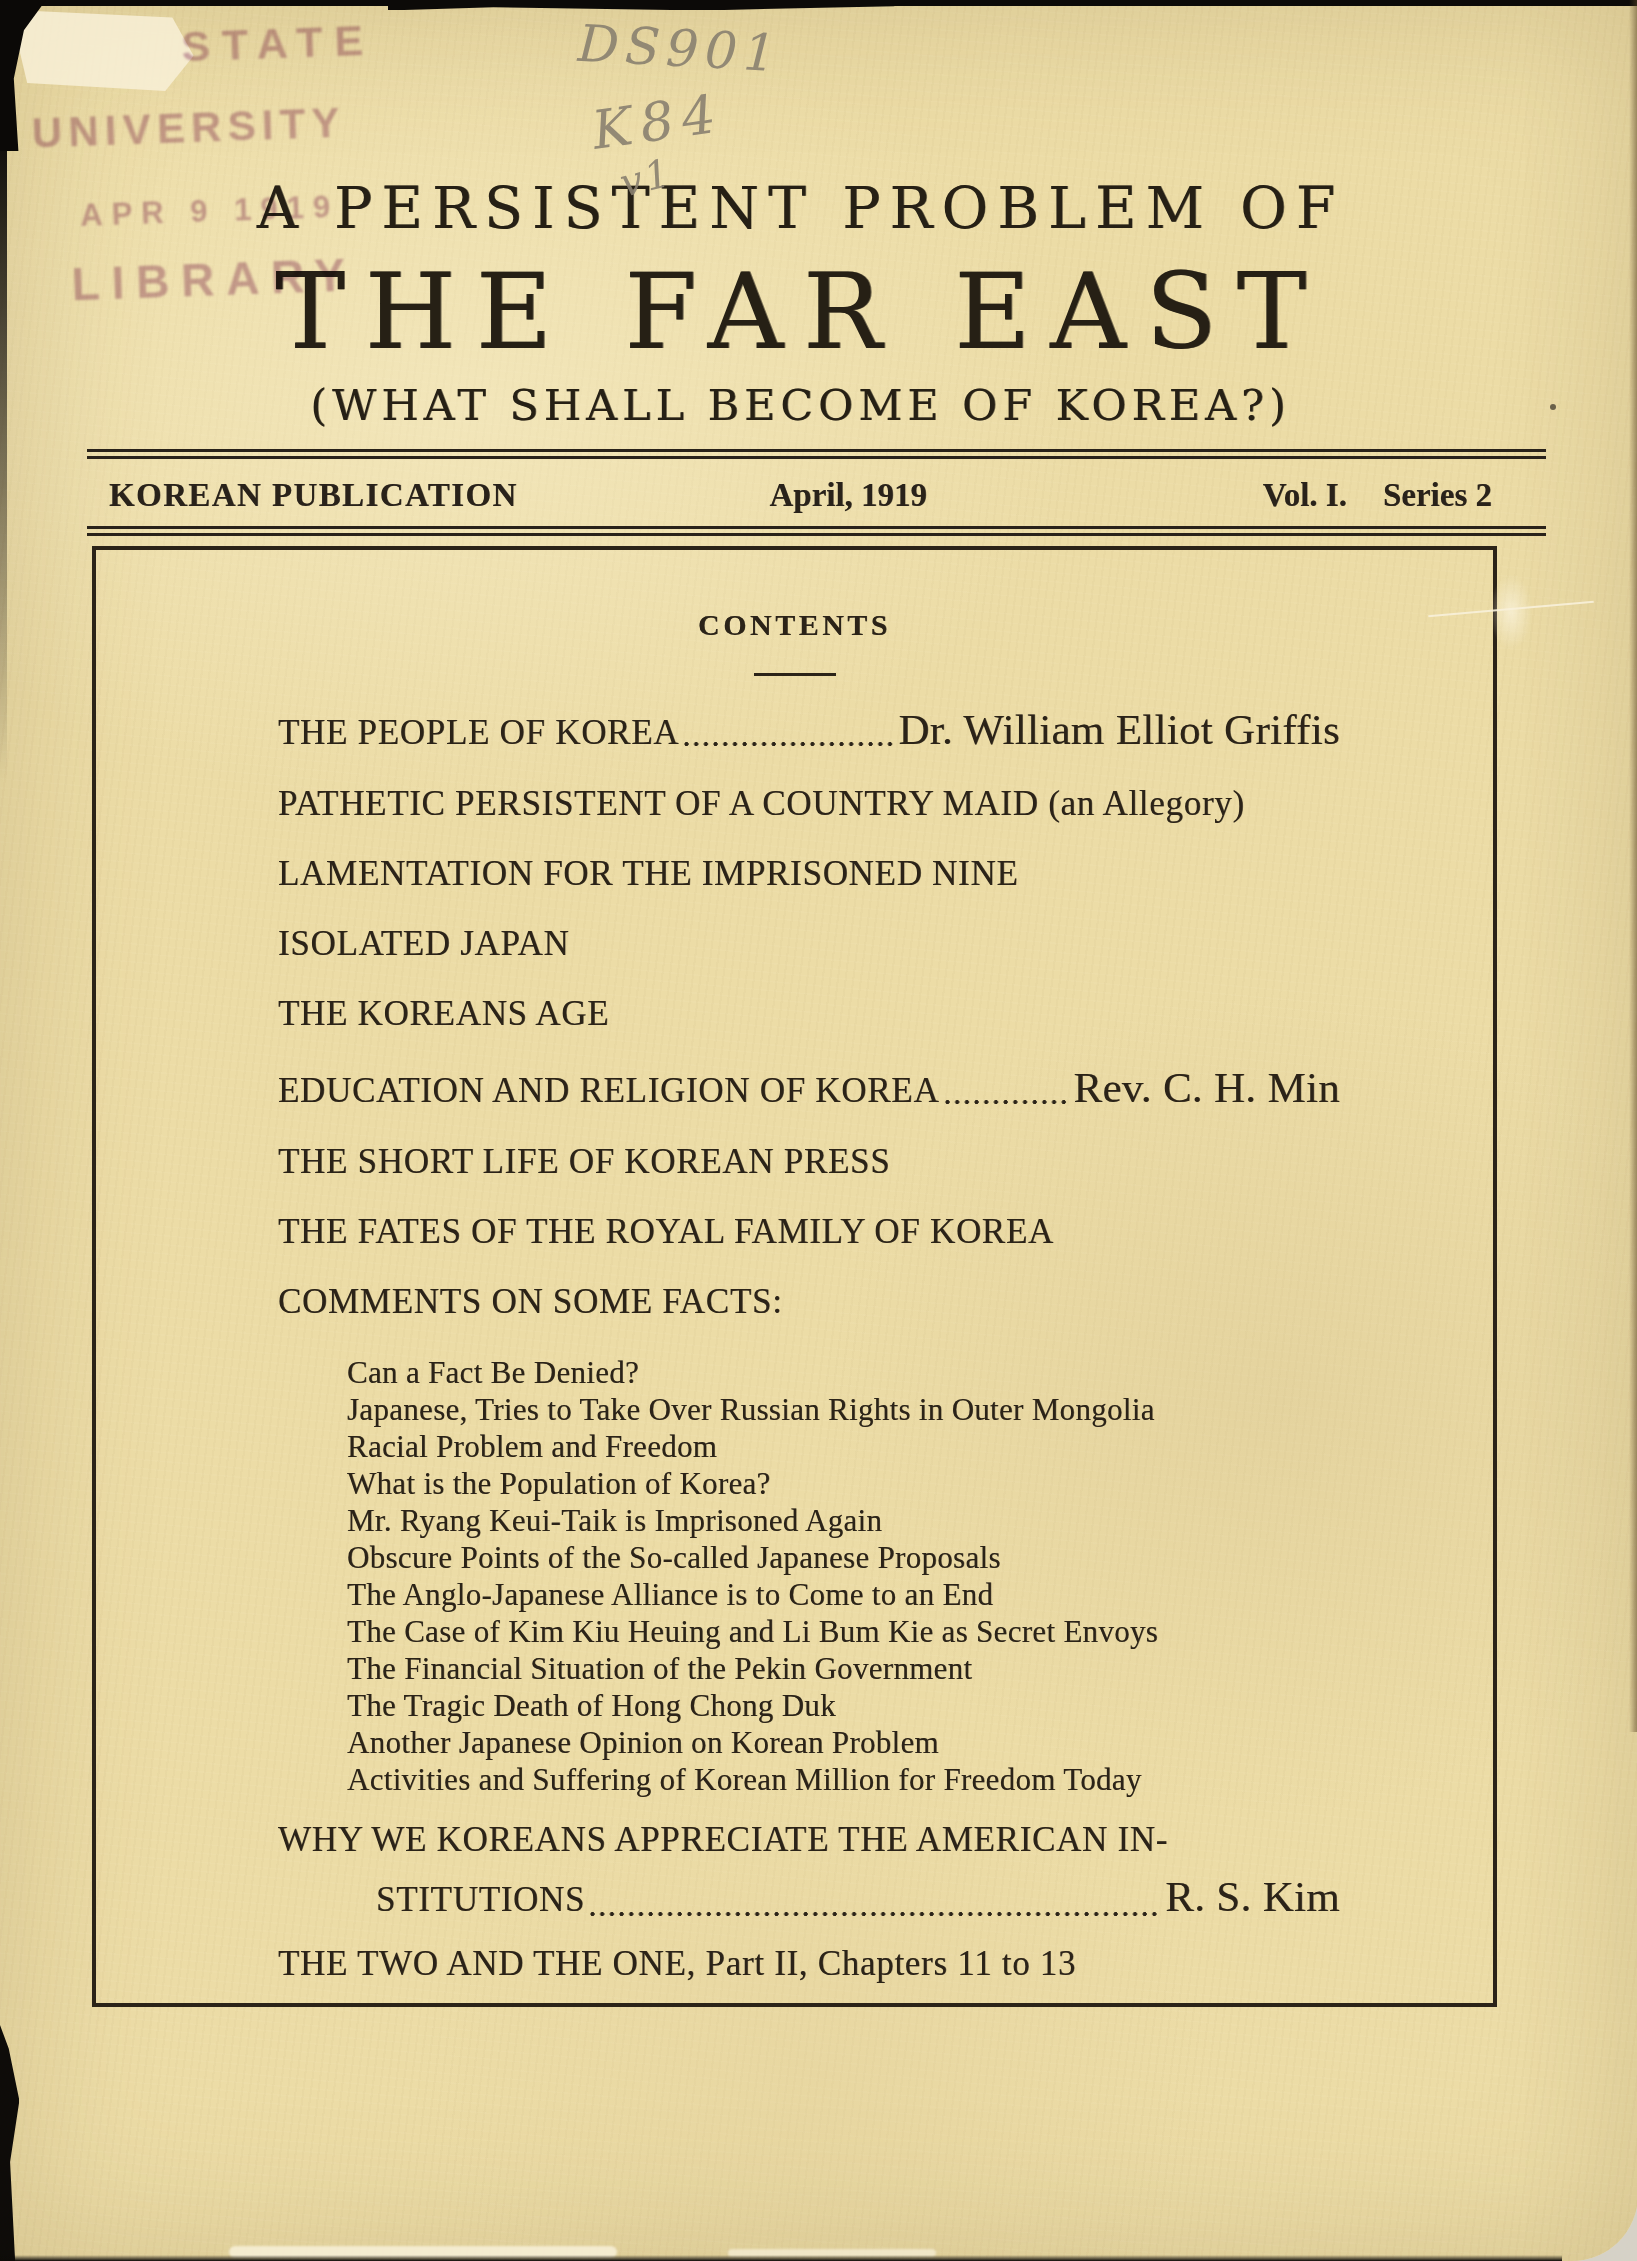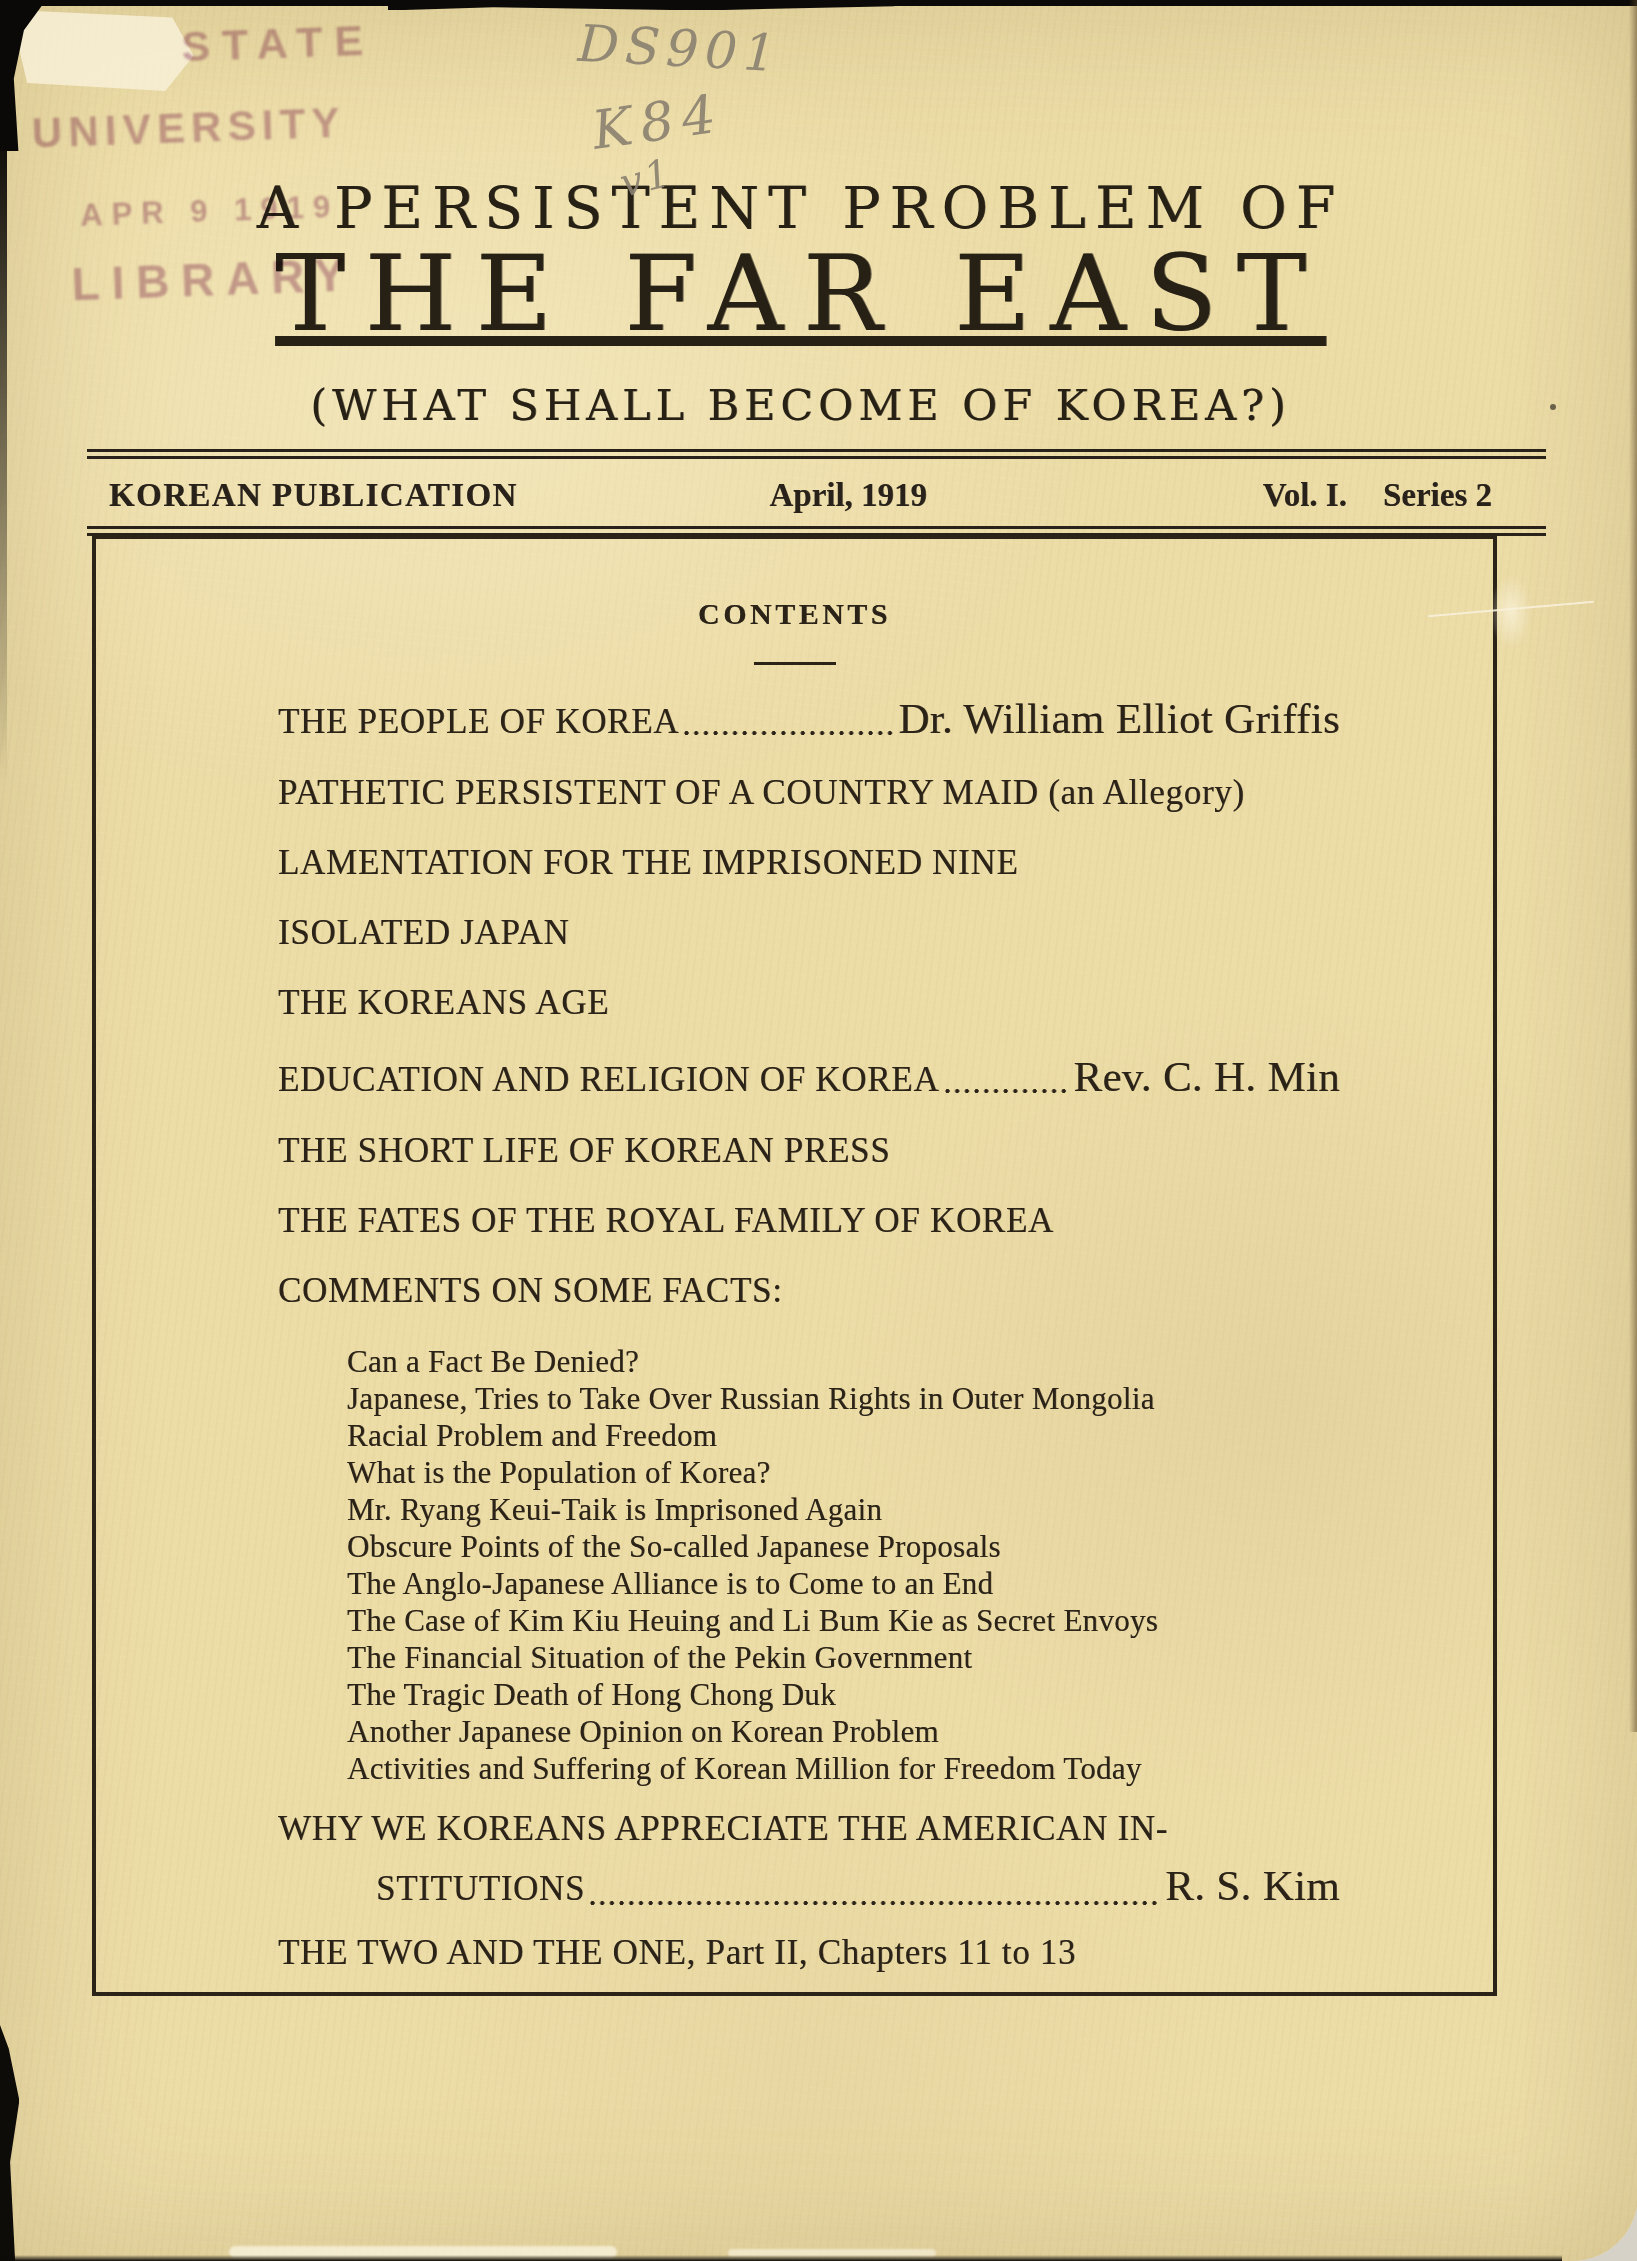--- a/index.html
+++ b/index.html
@@ -68,39 +68,39 @@
   .callnum span{position:absolute;white-space:nowrap;}
   .call-l1{left:4.2px;top:0;font-size:51px;letter-spacing:6.2px;transform:rotate(3deg);}
   .call-l2{left:18px;top:72px;font-size:53px;letter-spacing:8.3px;transform:rotate(-8deg);}
   .call-l3{left:46px;top:136px;font-size:39px;letter-spacing:2.8px;transform:rotate(-14deg);}
 
   
   .masthead{position:absolute;left:0;top:0;width:1601px;z-index:2;color:#262015;text-align:center;
     font-family:"DejaVu Serif",serif;}
   .overtitle{position:absolute;top:175px;width:100%;font-size:57px;letter-spacing:9px;
     text-shadow:0.7px 0 0 rgba(38,32,21,.55);white-space:nowrap;}
-  .main-title{position:absolute;top:233px;width:100%;font-size:105px;letter-spacing:19.4px;
-    text-shadow:1px 0 0 rgba(38,32,21,.6);white-space:nowrap;text-decoration:underline;}
+  .main-title{position:absolute;top:251px;width:100%;font-size:105px;letter-spacing:19.4px;
+    text-shadow:1px 0 0 rgba(38,32,21,.6);white-space:nowrap;}
   .subtitle{position:absolute;top:380px;width:100%;font-size:43px;letter-spacing:4.9px;
     text-shadow:0.7px 0 0 rgba(38,32,21,.6);white-space:nowrap;}
 
   
   .pubbar{position:absolute;left:87px;right:92px;top:449px;z-index:2;color:#29221a;}
   .drule{height:2.8px;background:#29221a;box-shadow:0 7px 0 0 #29221a;}
   .pubrow{display:flex;align-items:baseline;padding:25px 54px 12.5px 22px;
     font-family:"Liberation Serif",serif;font-weight:700;font-size:33px;
     text-shadow:0.4px 0 0 rgba(41,34,26,.5);}
   .pub-left{letter-spacing:1.4px;white-space:nowrap;}
   .pub-spacer{flex:1;}
   .pub-date{white-space:nowrap;position:relative;left:-42px;}
   .pub-vol{white-space:nowrap;margin-right:36px;}
   .pub-series{white-space:nowrap;}
 
   
-  .toc{position:absolute;left:92px;top:535px;width:1405px;height:1461px;z-index:2;
+  .toc{position:absolute;left:92px;top:546px;width:1405px;height:1461px;z-index:2;
     border:4.9px solid #2b2318;box-sizing:border-box;color:#2b2318;}
   .toc-head{margin-top:58px;text-align:center;font-family:"Liberation Serif",serif;
     font-weight:700;font-size:30px;letter-spacing:3.5px;text-shadow:0.3px 0 0 rgba(43,35,24,.6);}
   .toc-rule{width:82px;height:3.5px;background:#2b2318;margin:30.5px auto 0;}
   .toc-list{margin:32px 104px 0 182px;}
   .entry{font-family:"Liberation Serif",serif;font-size:35px;line-height:1;
     letter-spacing:0.7px;margin-bottom:35px;white-space:nowrap;
     text-shadow:0.5px 0 0 rgba(43,35,24,.55);}
   .entry.has-author{display:flex;align-items:baseline;padding-right:49px;}
   .entry-title{white-space:nowrap;}

